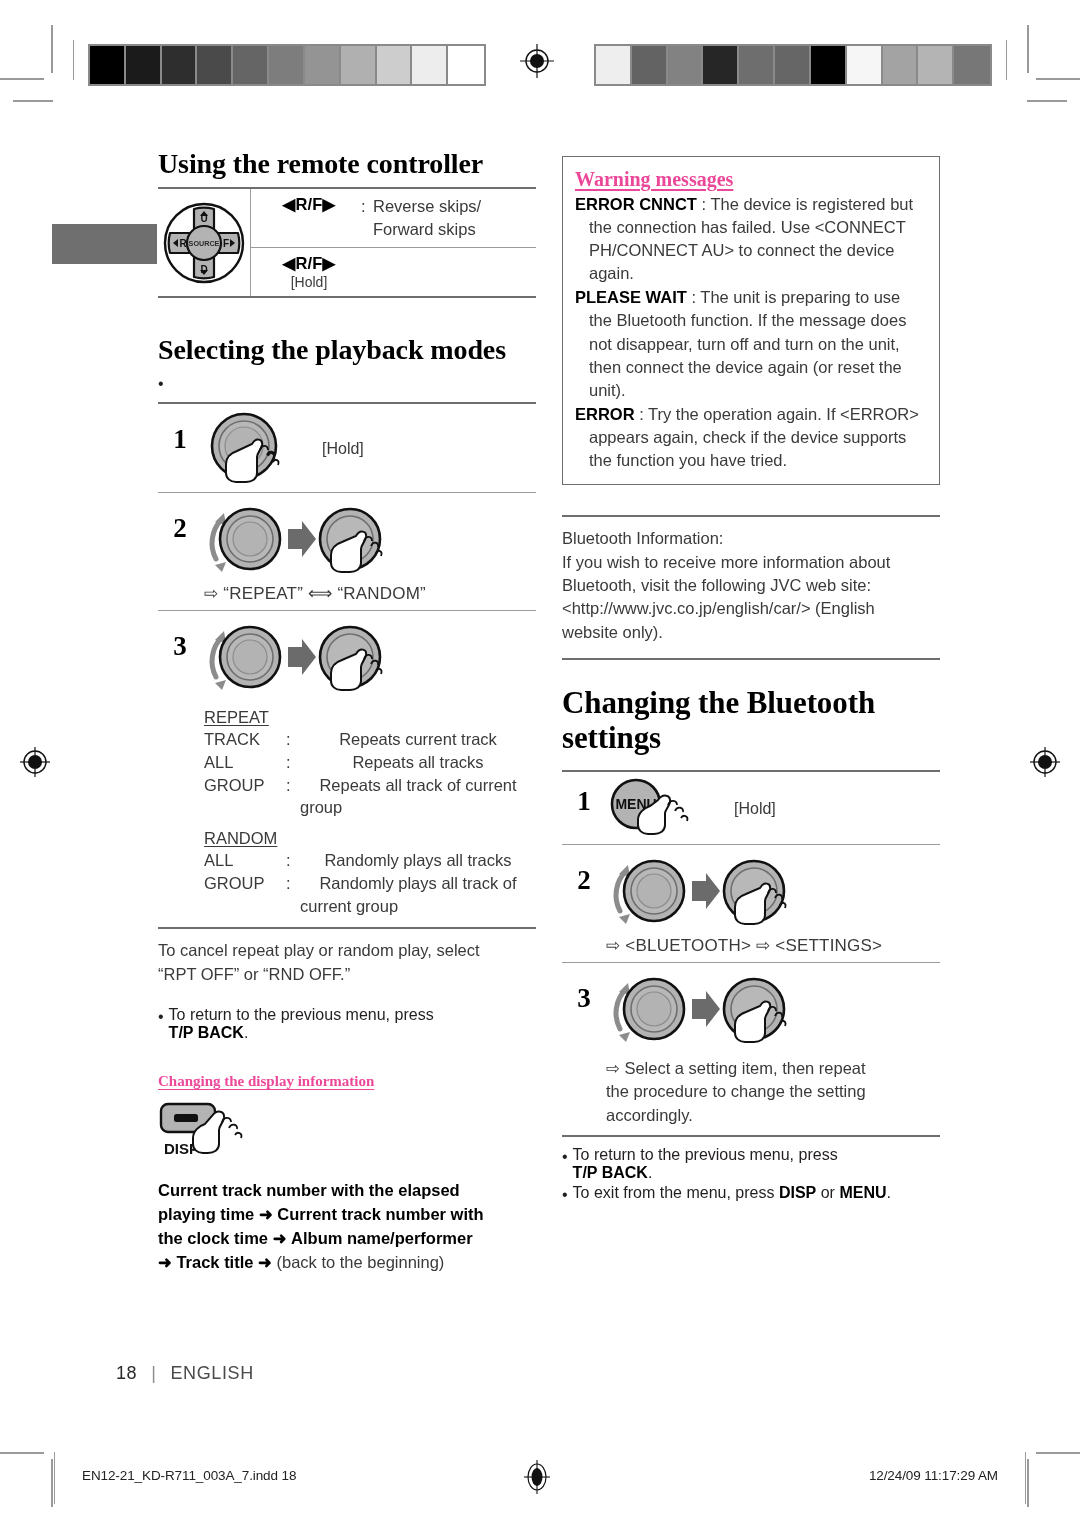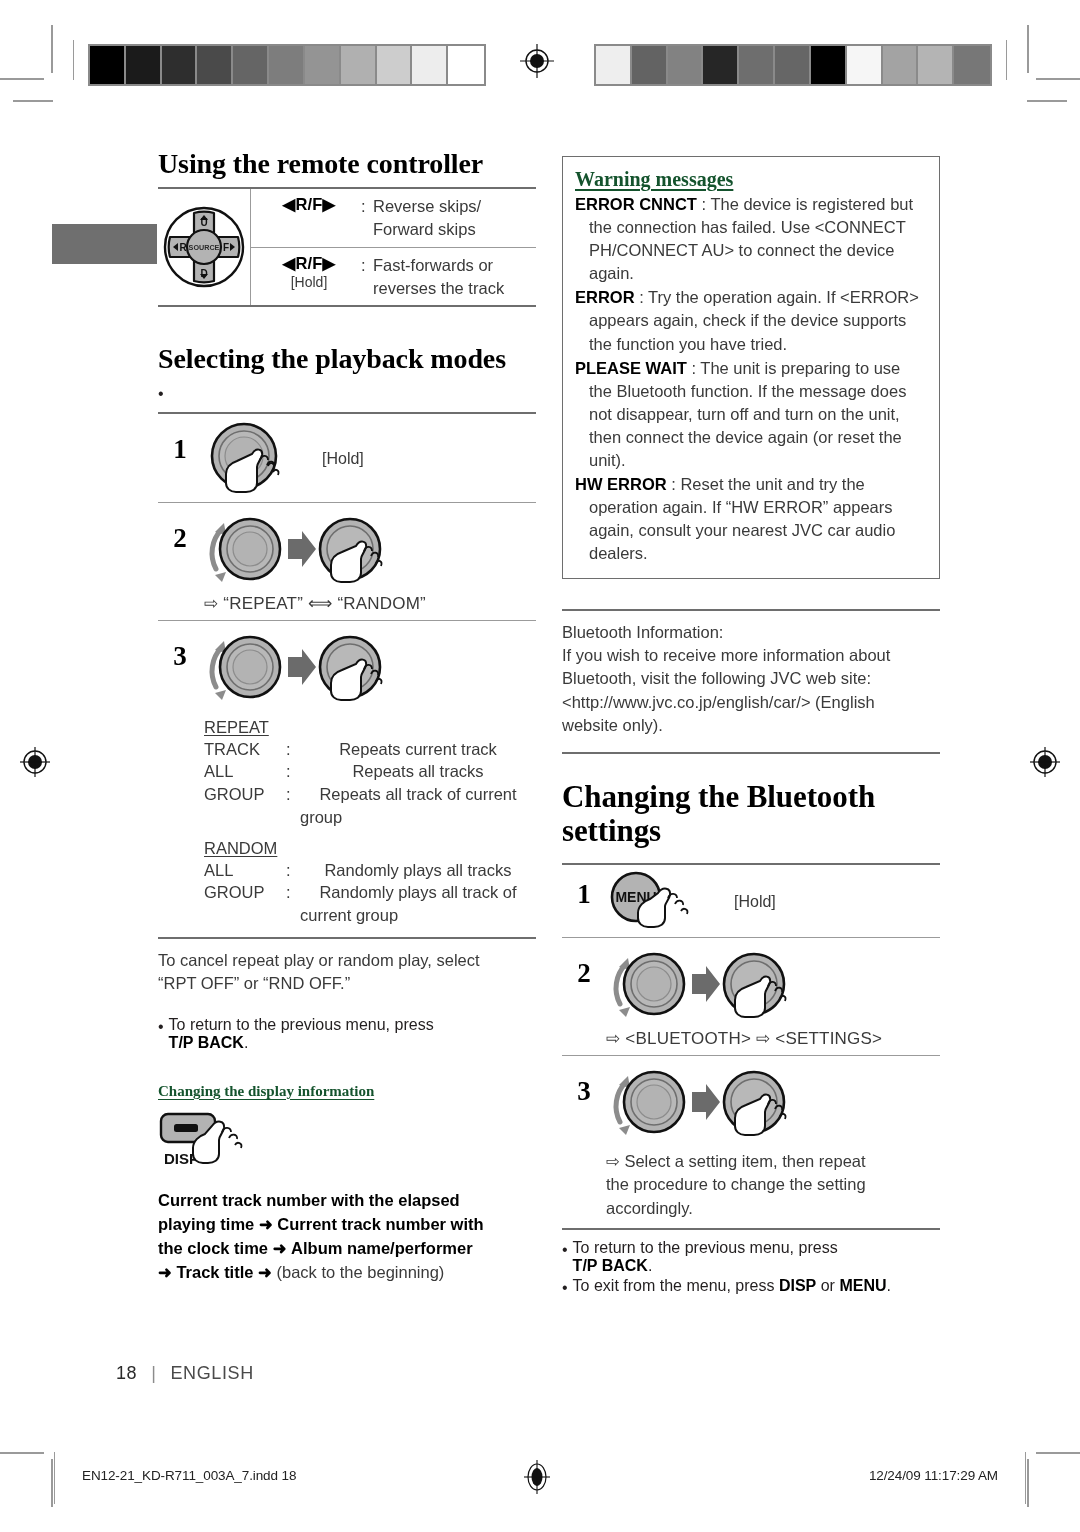--- a/index.html
+++ b/index.html
@@ -29,21 +29,21 @@
   .colL{left:158px;}
   .colR{left:562px;}
 
   h1.sec{
     font-family:"Liberation Serif", serif;
     font-weight:bold;font-size:28px;line-height:1.12;
     margin:0 0 8px 0;letter-spacing:-.1px;color:#000;
   }
   h2.sub{
     font-family:"Liberation Serif", serif;
-    font-weight:bold;font-size:20px;line-height:1.2;margin:0 0 6px 0;color:#14532d;
+    font-weight:bold;font-size:20px;line-height:1.2;margin:0 0 6px 0;color:#ec4899;
     text-decoration:underline;text-underline-offset:3px;
   }
   .rule{height:2px;background:#6e6e6e;margin:0;}
   .rule.thin{height:1px;background:#9b9b9b;}
   p,li,div.txt{font-size:16.5px;line-height:1.42;color:#3a3a3a;margin:0;}
   .b{font-weight:bold;color:#000;}
   .bullet{display:flex;gap:5px;}
   .bullet .dot{line-height:1.42;}
 
   
@@ -207,24 +207,20 @@
             <span class="colon">:</span><span>Reverse skips/</span><br>
             <span style="display:inline-block;width:12px;"></span><span>Forward skips</span>
           </div>
         </div>
 
         <div class="remote-row">
           <div class="rkey">
             <span class="kb"><span>◀</span><span>R/F</span><span>▶</span></span>
             <span class="hold">[Hold]</span>
           </div>
-          <div class="rval">
-            <span class="colon">:</span><span>Fast-forwards or</span><br>
-            <span style="display:inline-block;width:12px;"></span><span>reverses the track</span>
-          </div>
         </div>
 
       </div>
     </div>
 
     <h1 class="sec" style="margin-top:36px;">Selecting the playback modes</h1>
     <div class="bullet" style="margin-bottom:6px;">
       <span class="dot">•</span>
     </div>
 
@@ -371,39 +367,33 @@
       <h2 class="sub">Warning messages</h2>
 
       <div class="warn-item">
         <span class="b">ERROR CNNCT</span><span> : The device is registered but</span><br>
         <span class="hang">the connection has failed. Use &lt;CONNECT</span><br>
         <span class="hang">PH/CONNECT AU&gt; to connect the device</span><br>
         <span class="hang">again.</span>
       </div>
 
       <div class="warn-item">
-        <span class="b">ERROR</span><span> : Try the operation again. If &lt;ERROR&gt;</span><br>
-        <span class="hang">appears again, check if the device supports</span><br>
-        <span class="hang">the function you have tried.</span>
-      </div>
-
-      <div class="warn-item">
         <span class="b">PLEASE WAIT</span><span> : The unit is preparing to use</span><br>
         <span class="hang">the Bluetooth function. If the message does</span><br>
         <span class="hang">not disappear, turn off and turn on the unit,</span><br>
         <span class="hang">then connect the device again (or reset the</span><br>
         <span class="hang">unit).</span>
       </div>
 
       <div class="warn-item">
-        <span class="b">HW ERROR</span><span> : Reset the unit and try the</span><br>
-        <span class="hang">operation again. If “HW ERROR” appears</span><br>
-        <span class="hang">again, consult your nearest JVC car audio</span><br>
-        <span class="hang">dealers.</span>
-      </div>
+        <span class="b">ERROR</span><span> : Try the operation again. If &lt;ERROR&gt;</span><br>
+        <span class="hang">appears again, check if the device supports</span><br>
+        <span class="hang">the function you have tried.</span>
+      </div>
+
     </div>
 
     <div class="rule" style="margin-top:30px;"></div>
 
     <div class="txt" style="margin-top:10px;">
       <span>Bluetooth Information:</span><br>
       <span>If you wish to receive more information about</span><br>
       <span>Bluetooth, visit the following JVC web site:</span><br>
       <span>&lt;http://www.jvc.co.jp/english/car/&gt; (English</span><br>
       <span>website only).</span>

